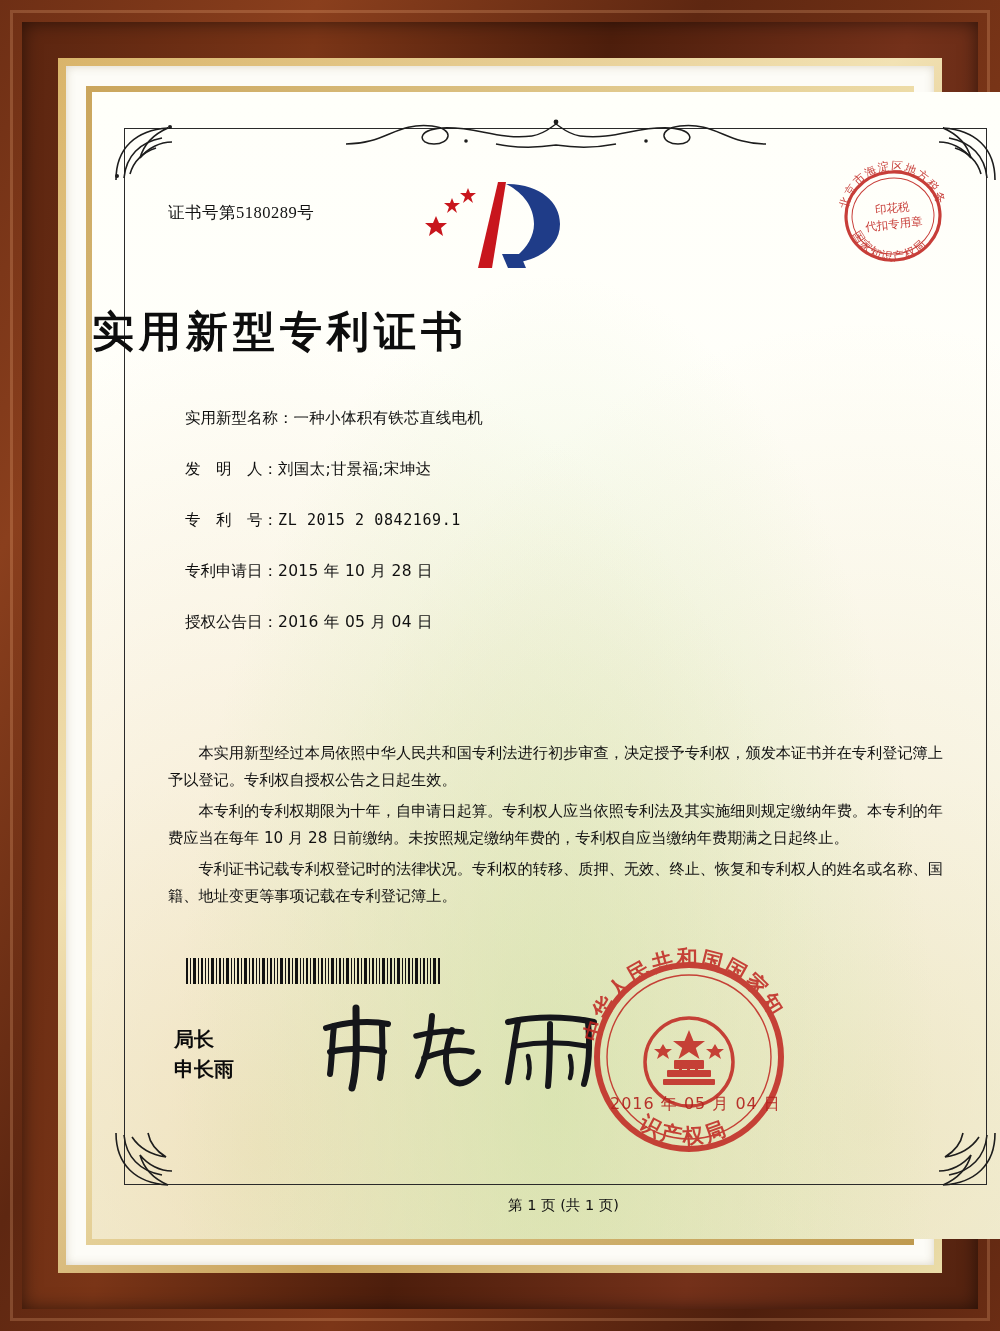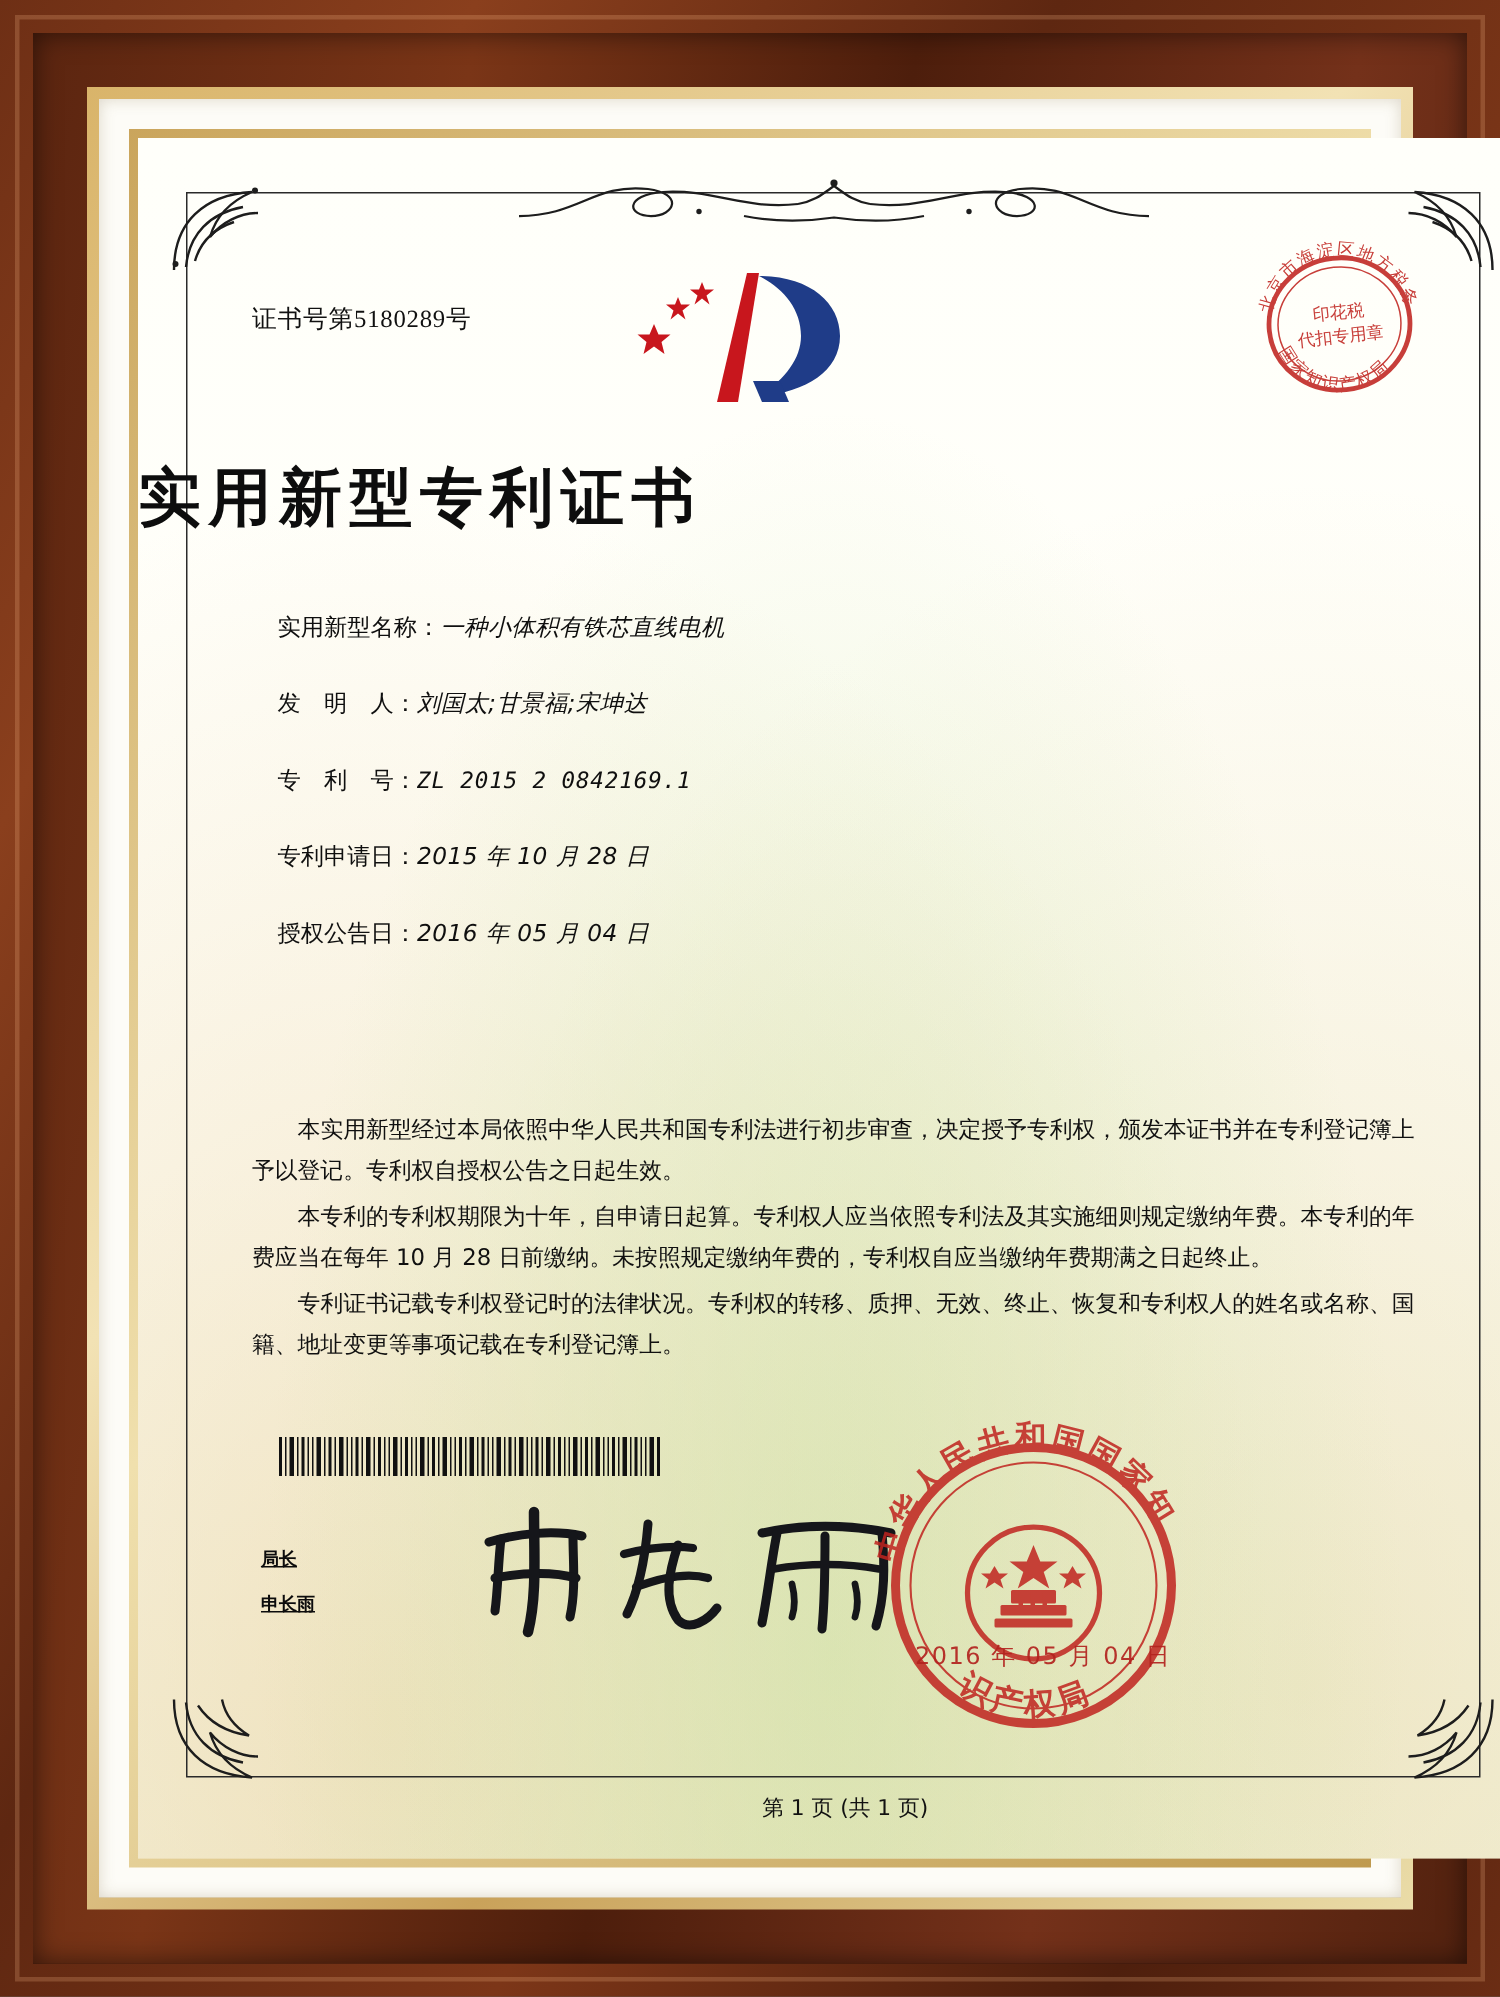--- a/index.html
+++ b/index.html
@@ -154,21 +154,20 @@
   }
   .field-label {
     white-space: pre;
     font-family: "DejaVu Sans", sans-serif;
     font-size: 15.5px;
   }
   .field-value {
     font-family: "DejaVu Sans", sans-serif;
     font-size: 15.5px;
     letter-spacing: 0.3px;
-    font-style: italic;
   }
   .field-value.mono {
     font-family: "DejaVu Sans Mono", monospace;
     font-size: 15px;
     letter-spacing: 0.6px;
   }
 
   .paragraphs {
     position: absolute;
     left: 76px; right: 72px; top: 648px;
@@ -186,25 +185,24 @@
   .barcode {
     position: absolute;
     left: 94px; top: 866px;
     width: 258px; height: 26px;
   }
 
   .sign-block {
     position: absolute;
     left: 82px; top: 932px;
     font-family: "DejaVu Sans", sans-serif;
-    font-size: 12px;
+    font-size: 20px;
     font-weight: bold;
     color: #0c0c0c;
     line-height: 30px;
-    text-decoration: underline;
   }
   .signature {
     position: absolute;
     left: 220px; top: 910px;
     width: 300px; height: 92px;
   }
 
   .stamp-main {
     position: absolute;
     left: 478px; top: 846px;

